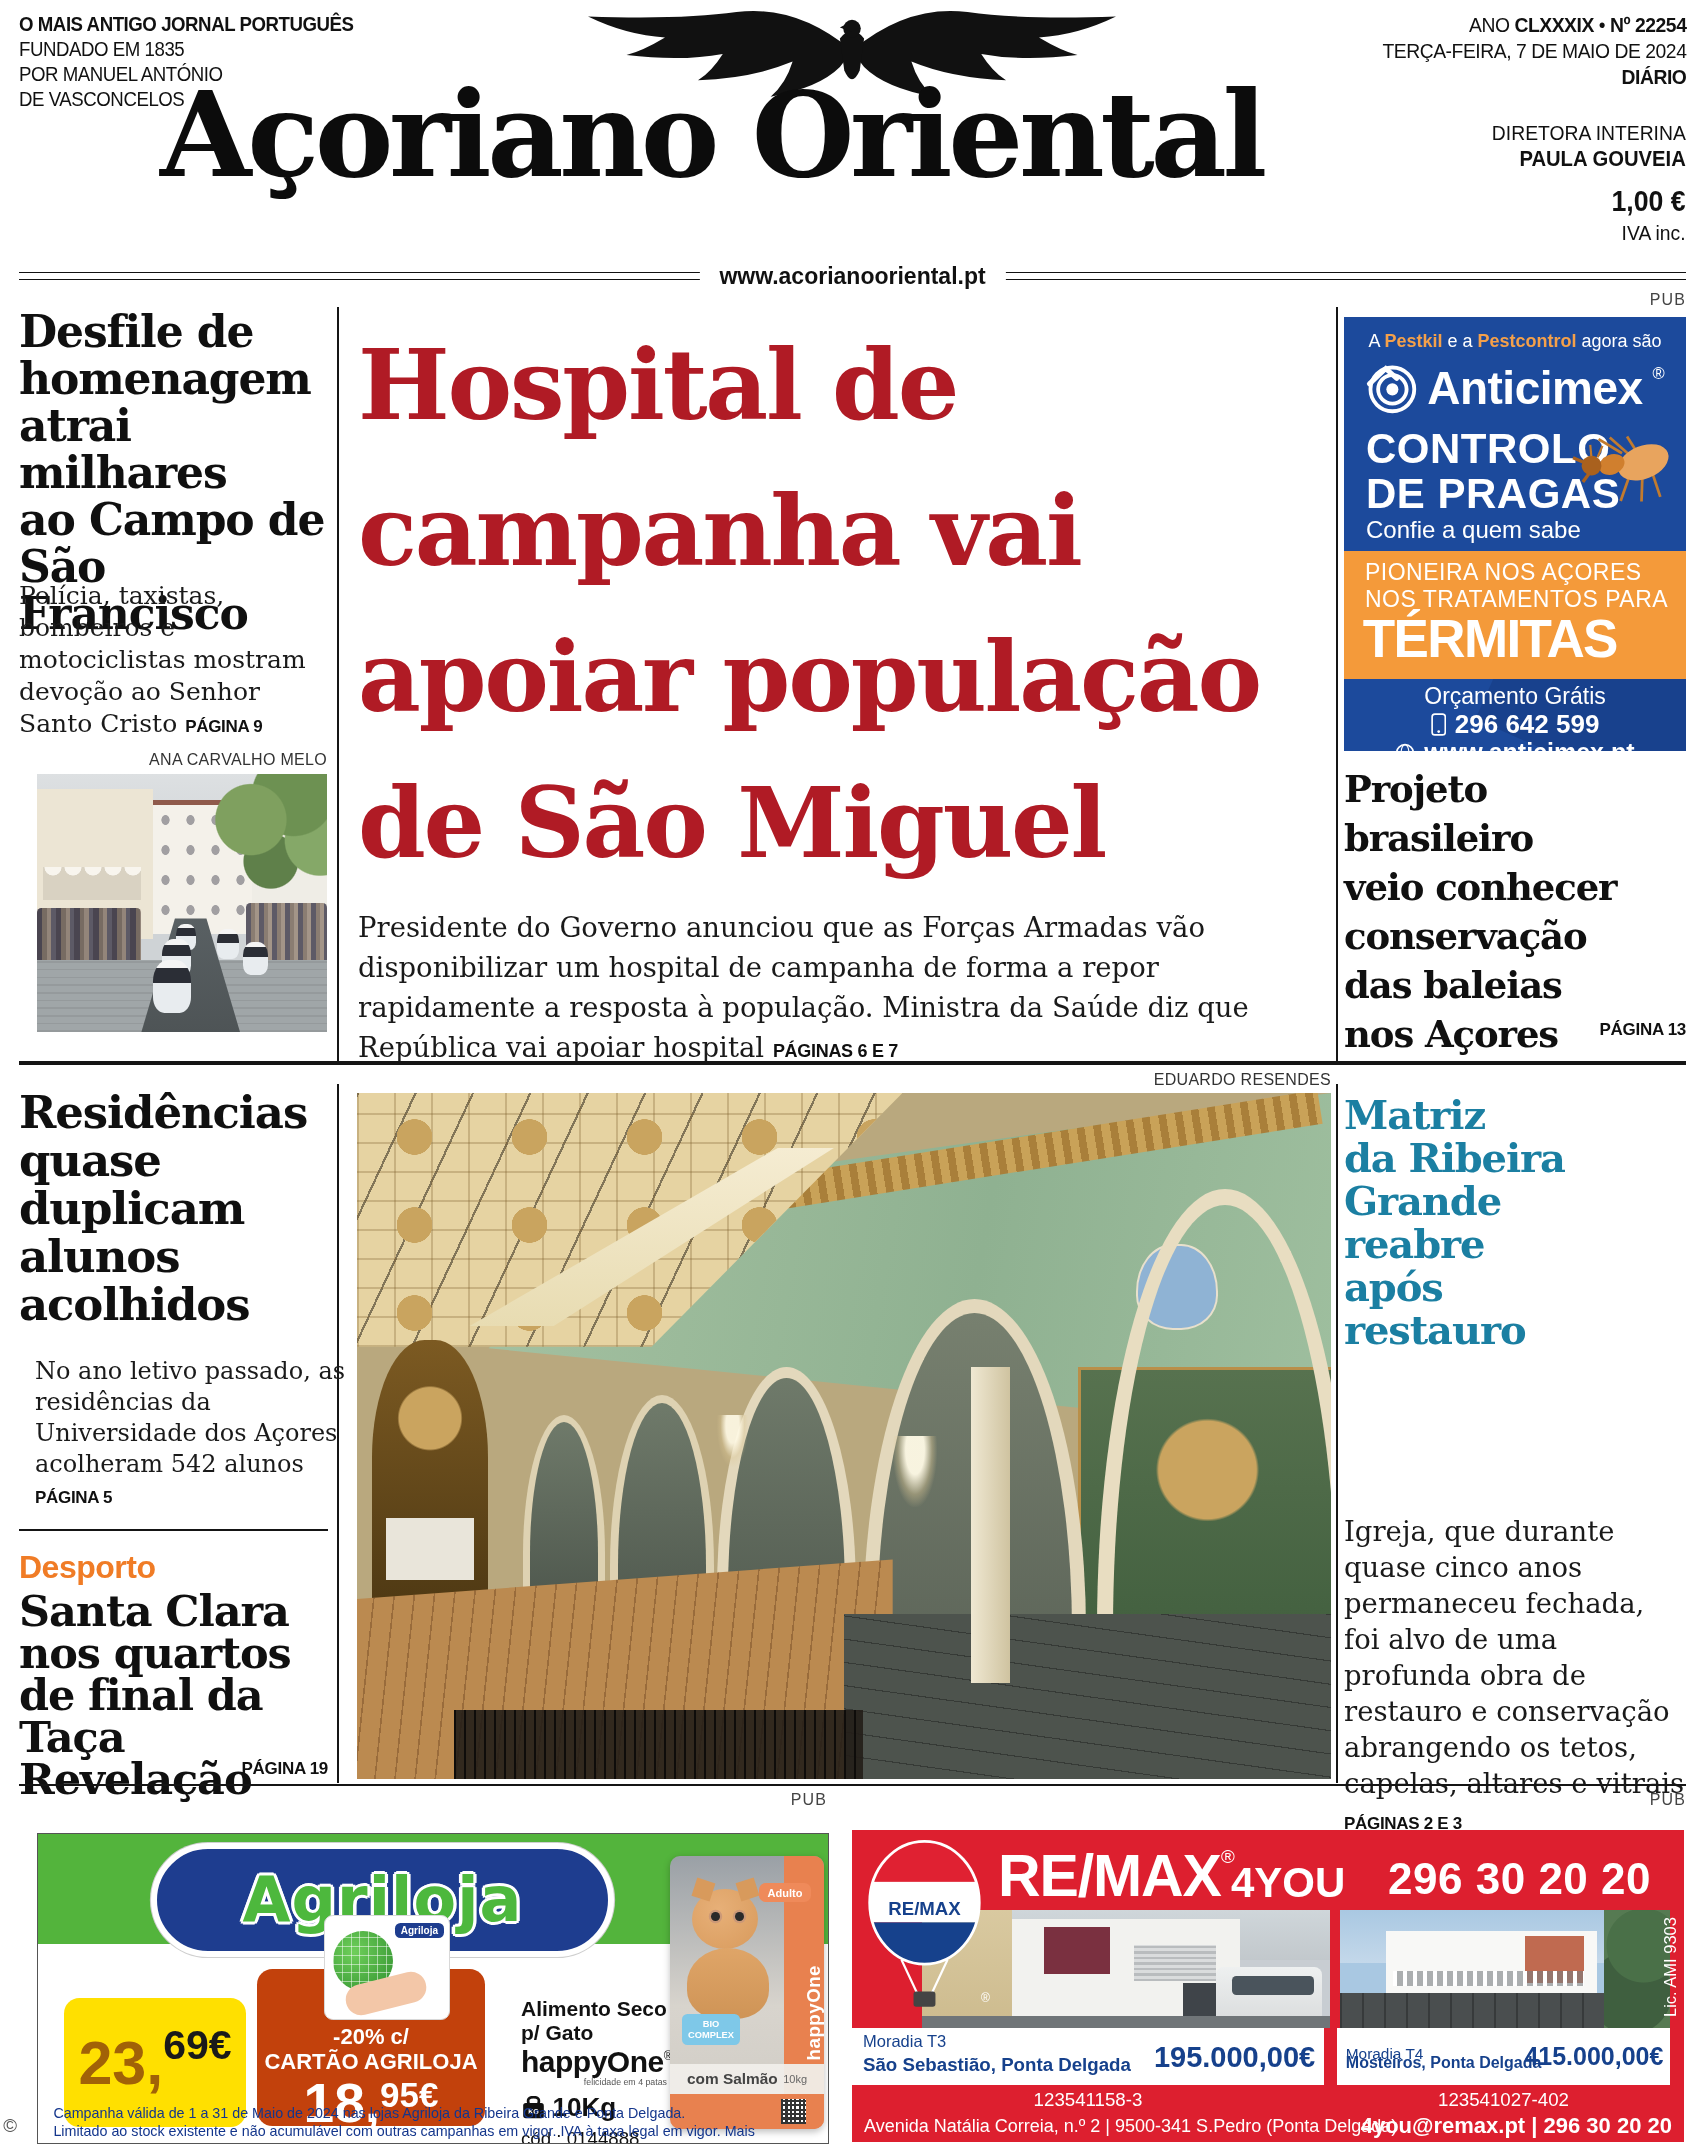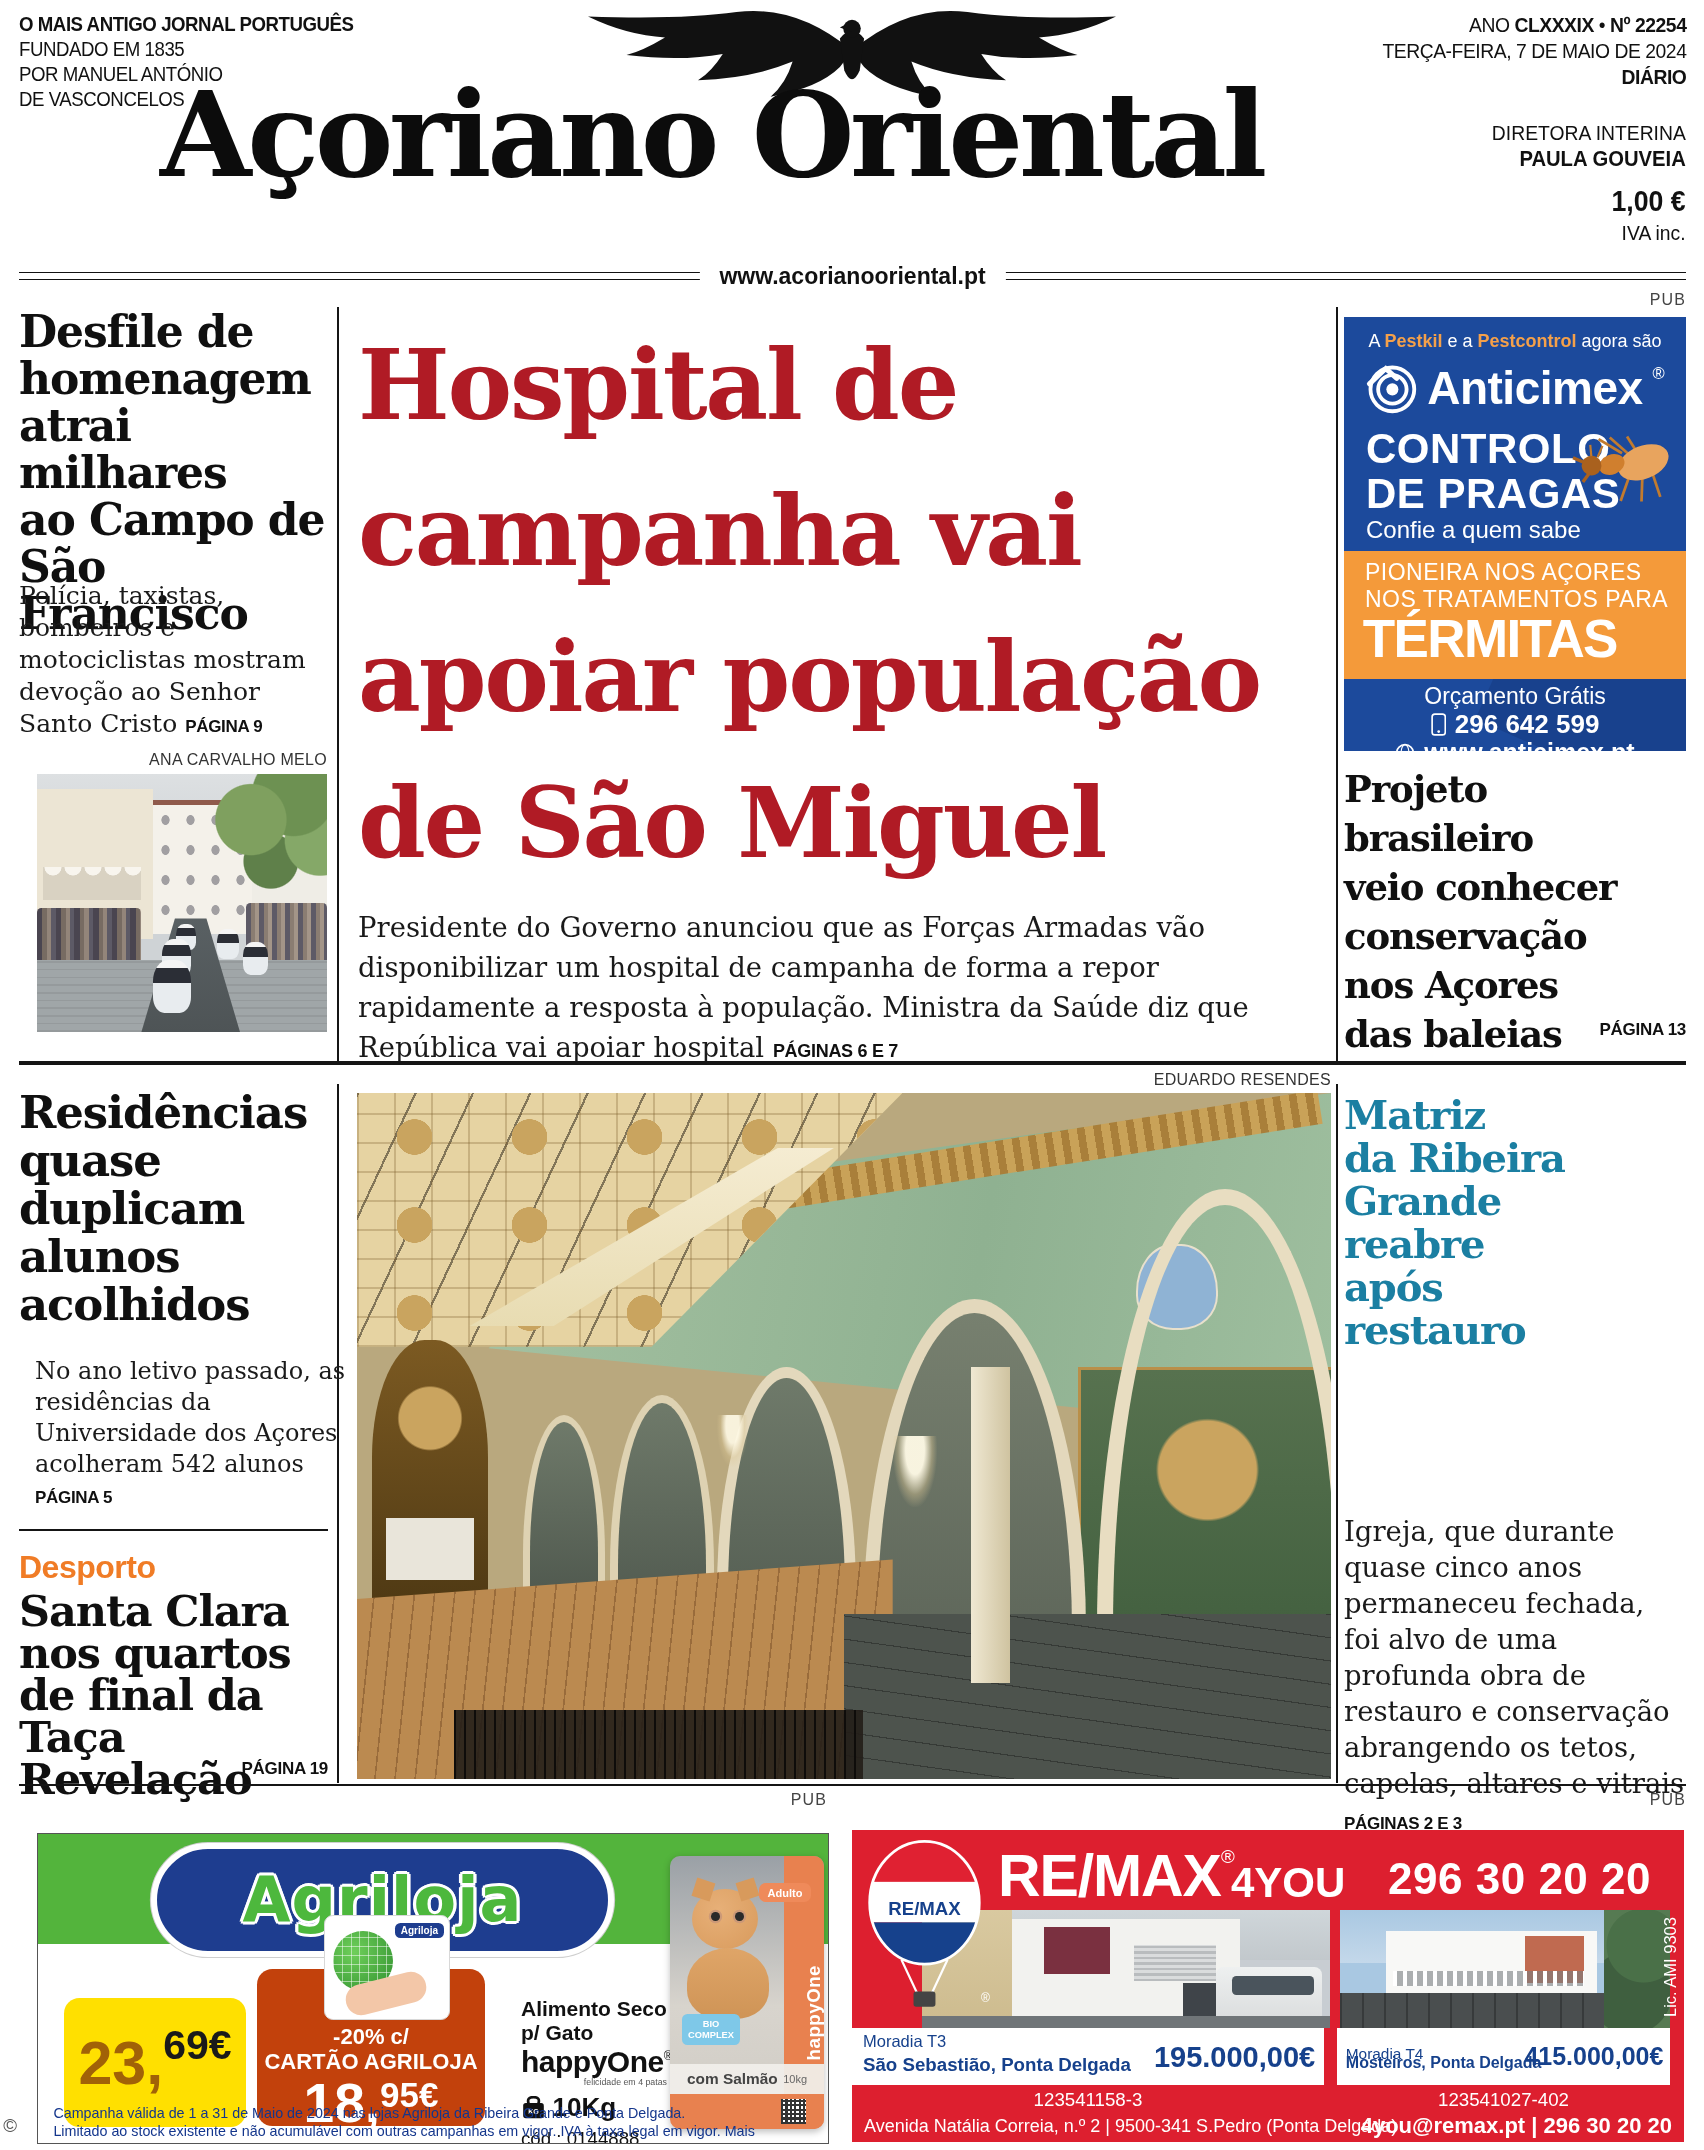--- a/index.html
+++ b/index.html
@@ -181,22 +181,22 @@
           <path d="M3 18 H33" stroke="#fff" stroke-width="2"></path>
         </svg>
       <span class="w b" style="font-size:25px;">www.anticimex.pt</span>
     </div>
   </div>
 
   <div class="a hl" style="left:1344px;top:765px;width:343px;font-size:37px;line-height:49px;">
     <span class="l">Projeto brasileiro</span>
     <span class="l">veio conhecer</span>
     <span class="l">conservação</span>
+    <span class="l">das baleias</span>
     <span class="l">nos Açores</span>
-    <span class="l">das baleias</span>
   </div>
   <div class="a pgref r" style="left:1344px;top:1020px;width:342px;">PÁGINA 13</div>
 
   <div class="a rule" style="left:19px;right:19px;top:1061px;height:3.8px;"></div>
 
   <div class="a credit r" style="left:357px;top:1071px;width:974px;">EDUARDO RESENDES</div>
 
   <div class="a rule" style="left:337px;top:1084px;width:1.6px;height:699px;"></div>
   <div class="a rule" style="left:1336px;top:1084px;width:1.6px;height:699px;"></div>
 

